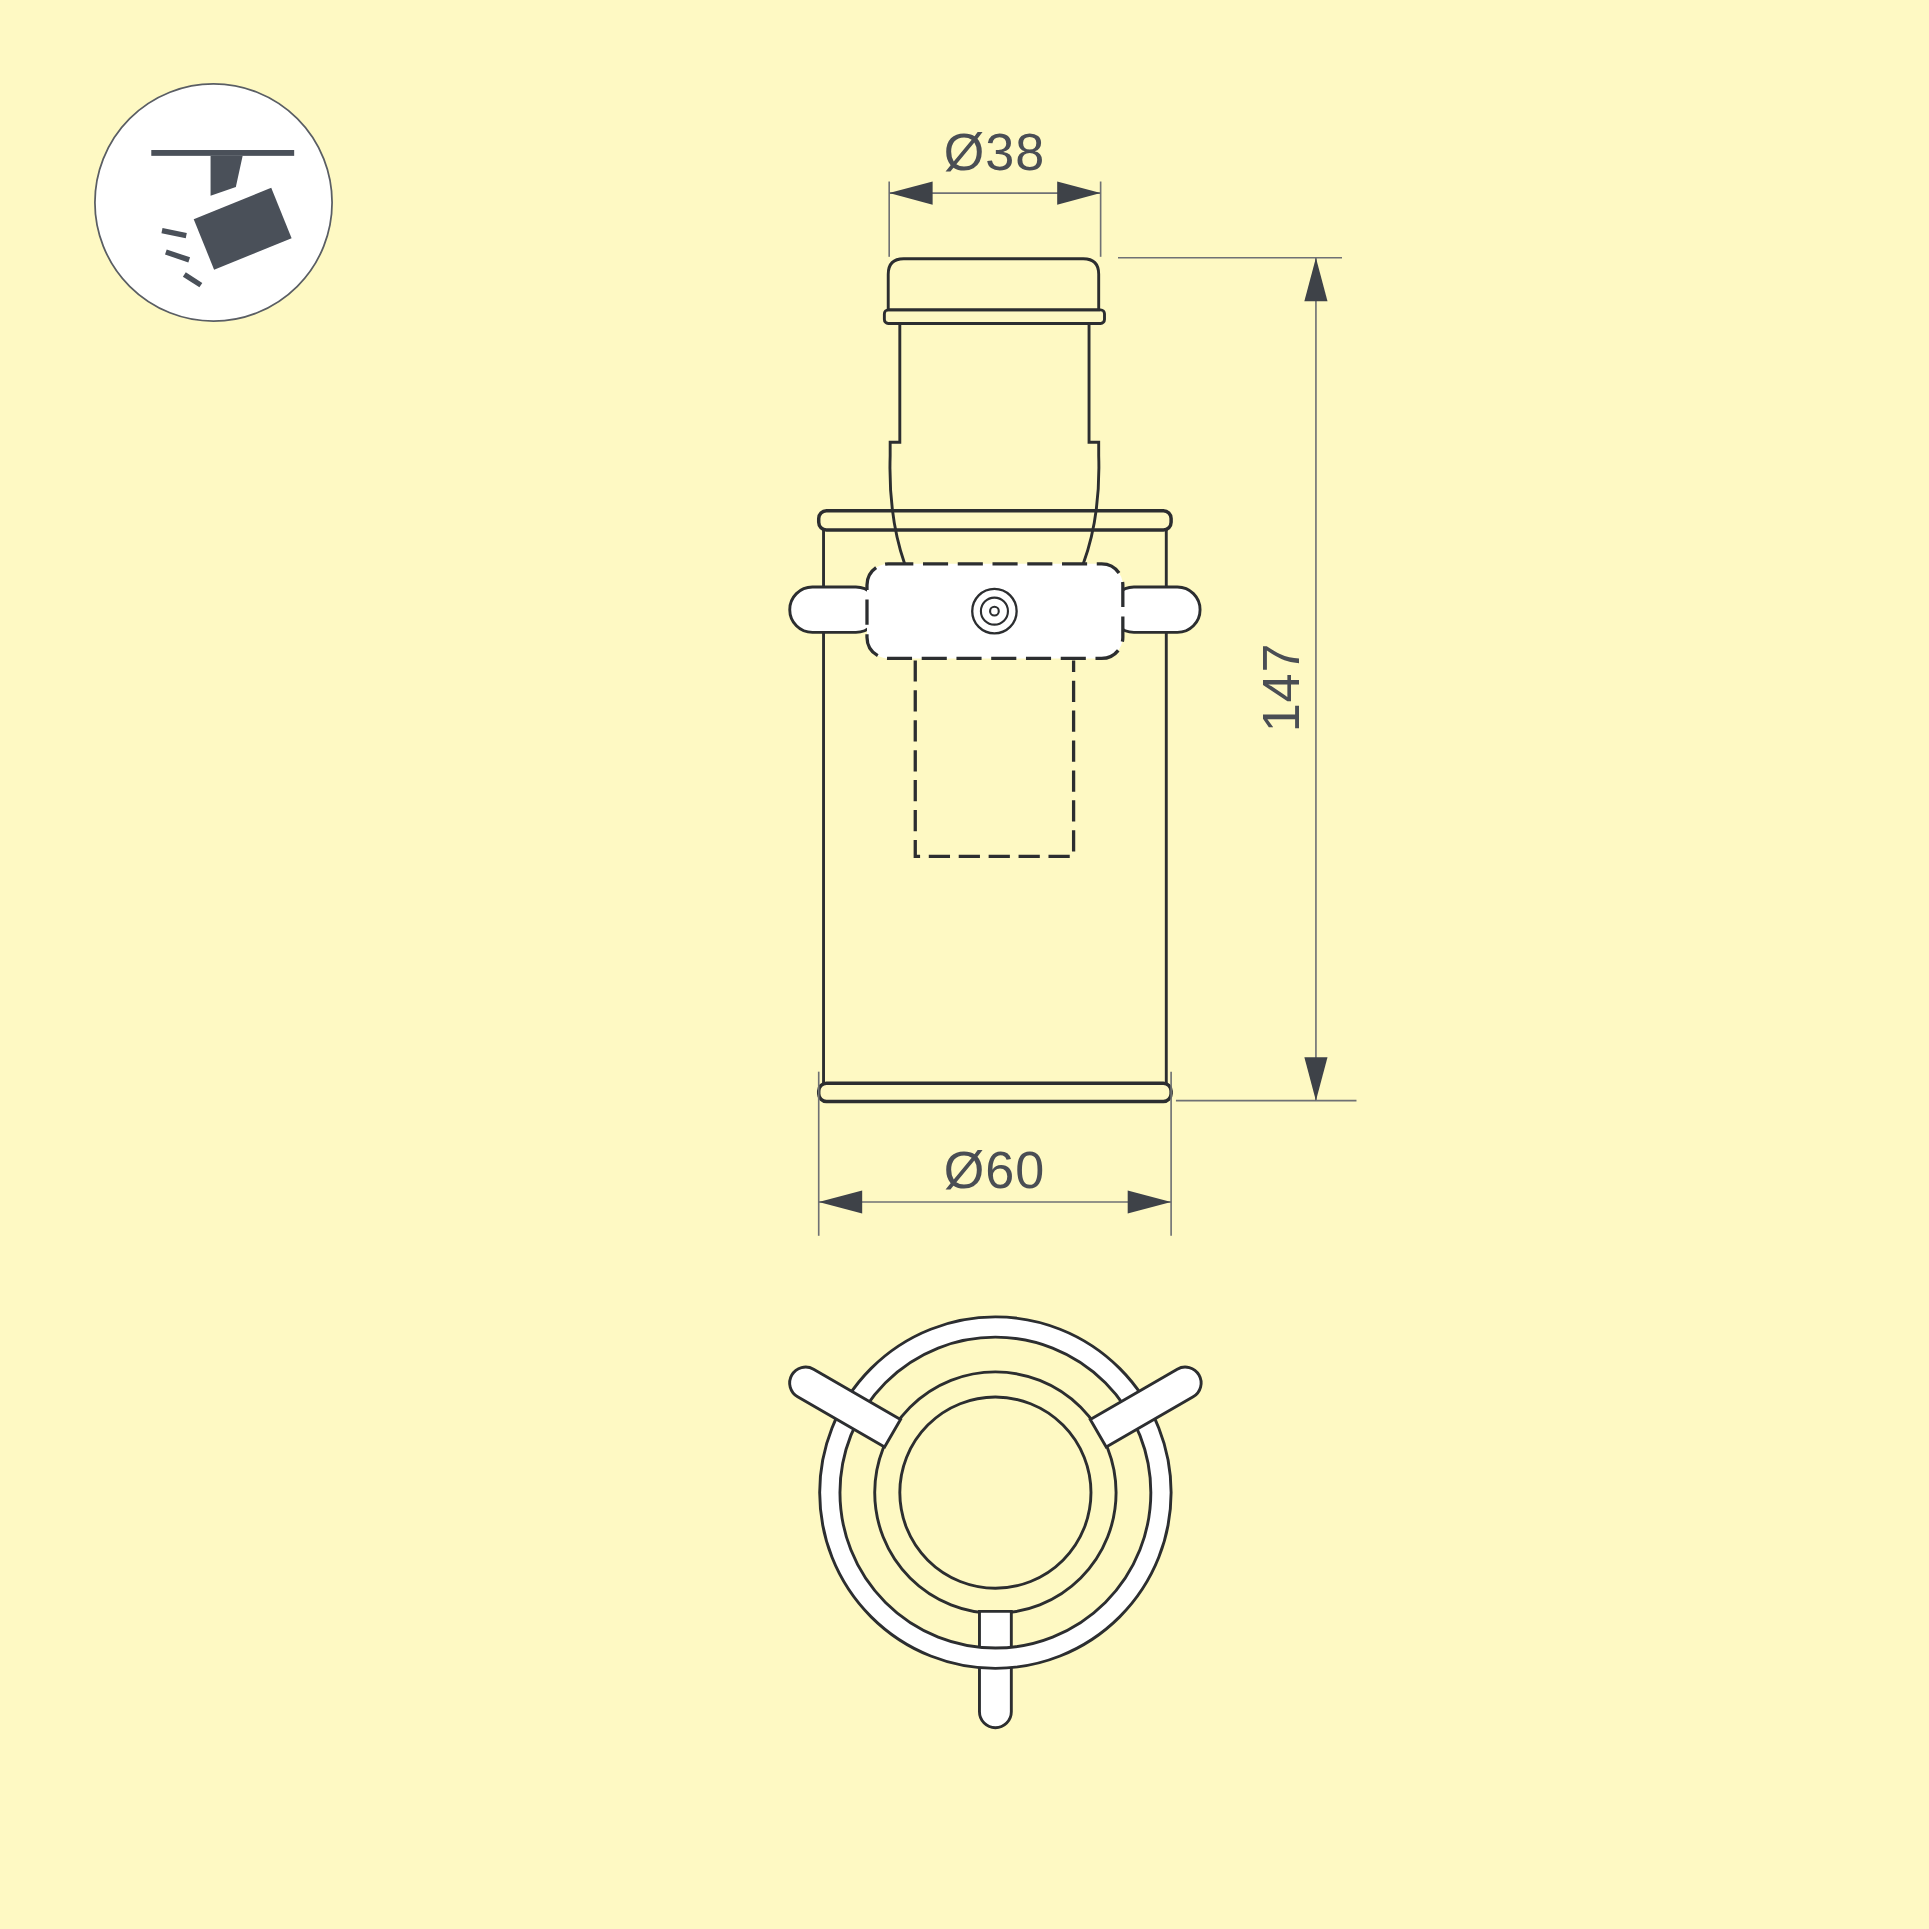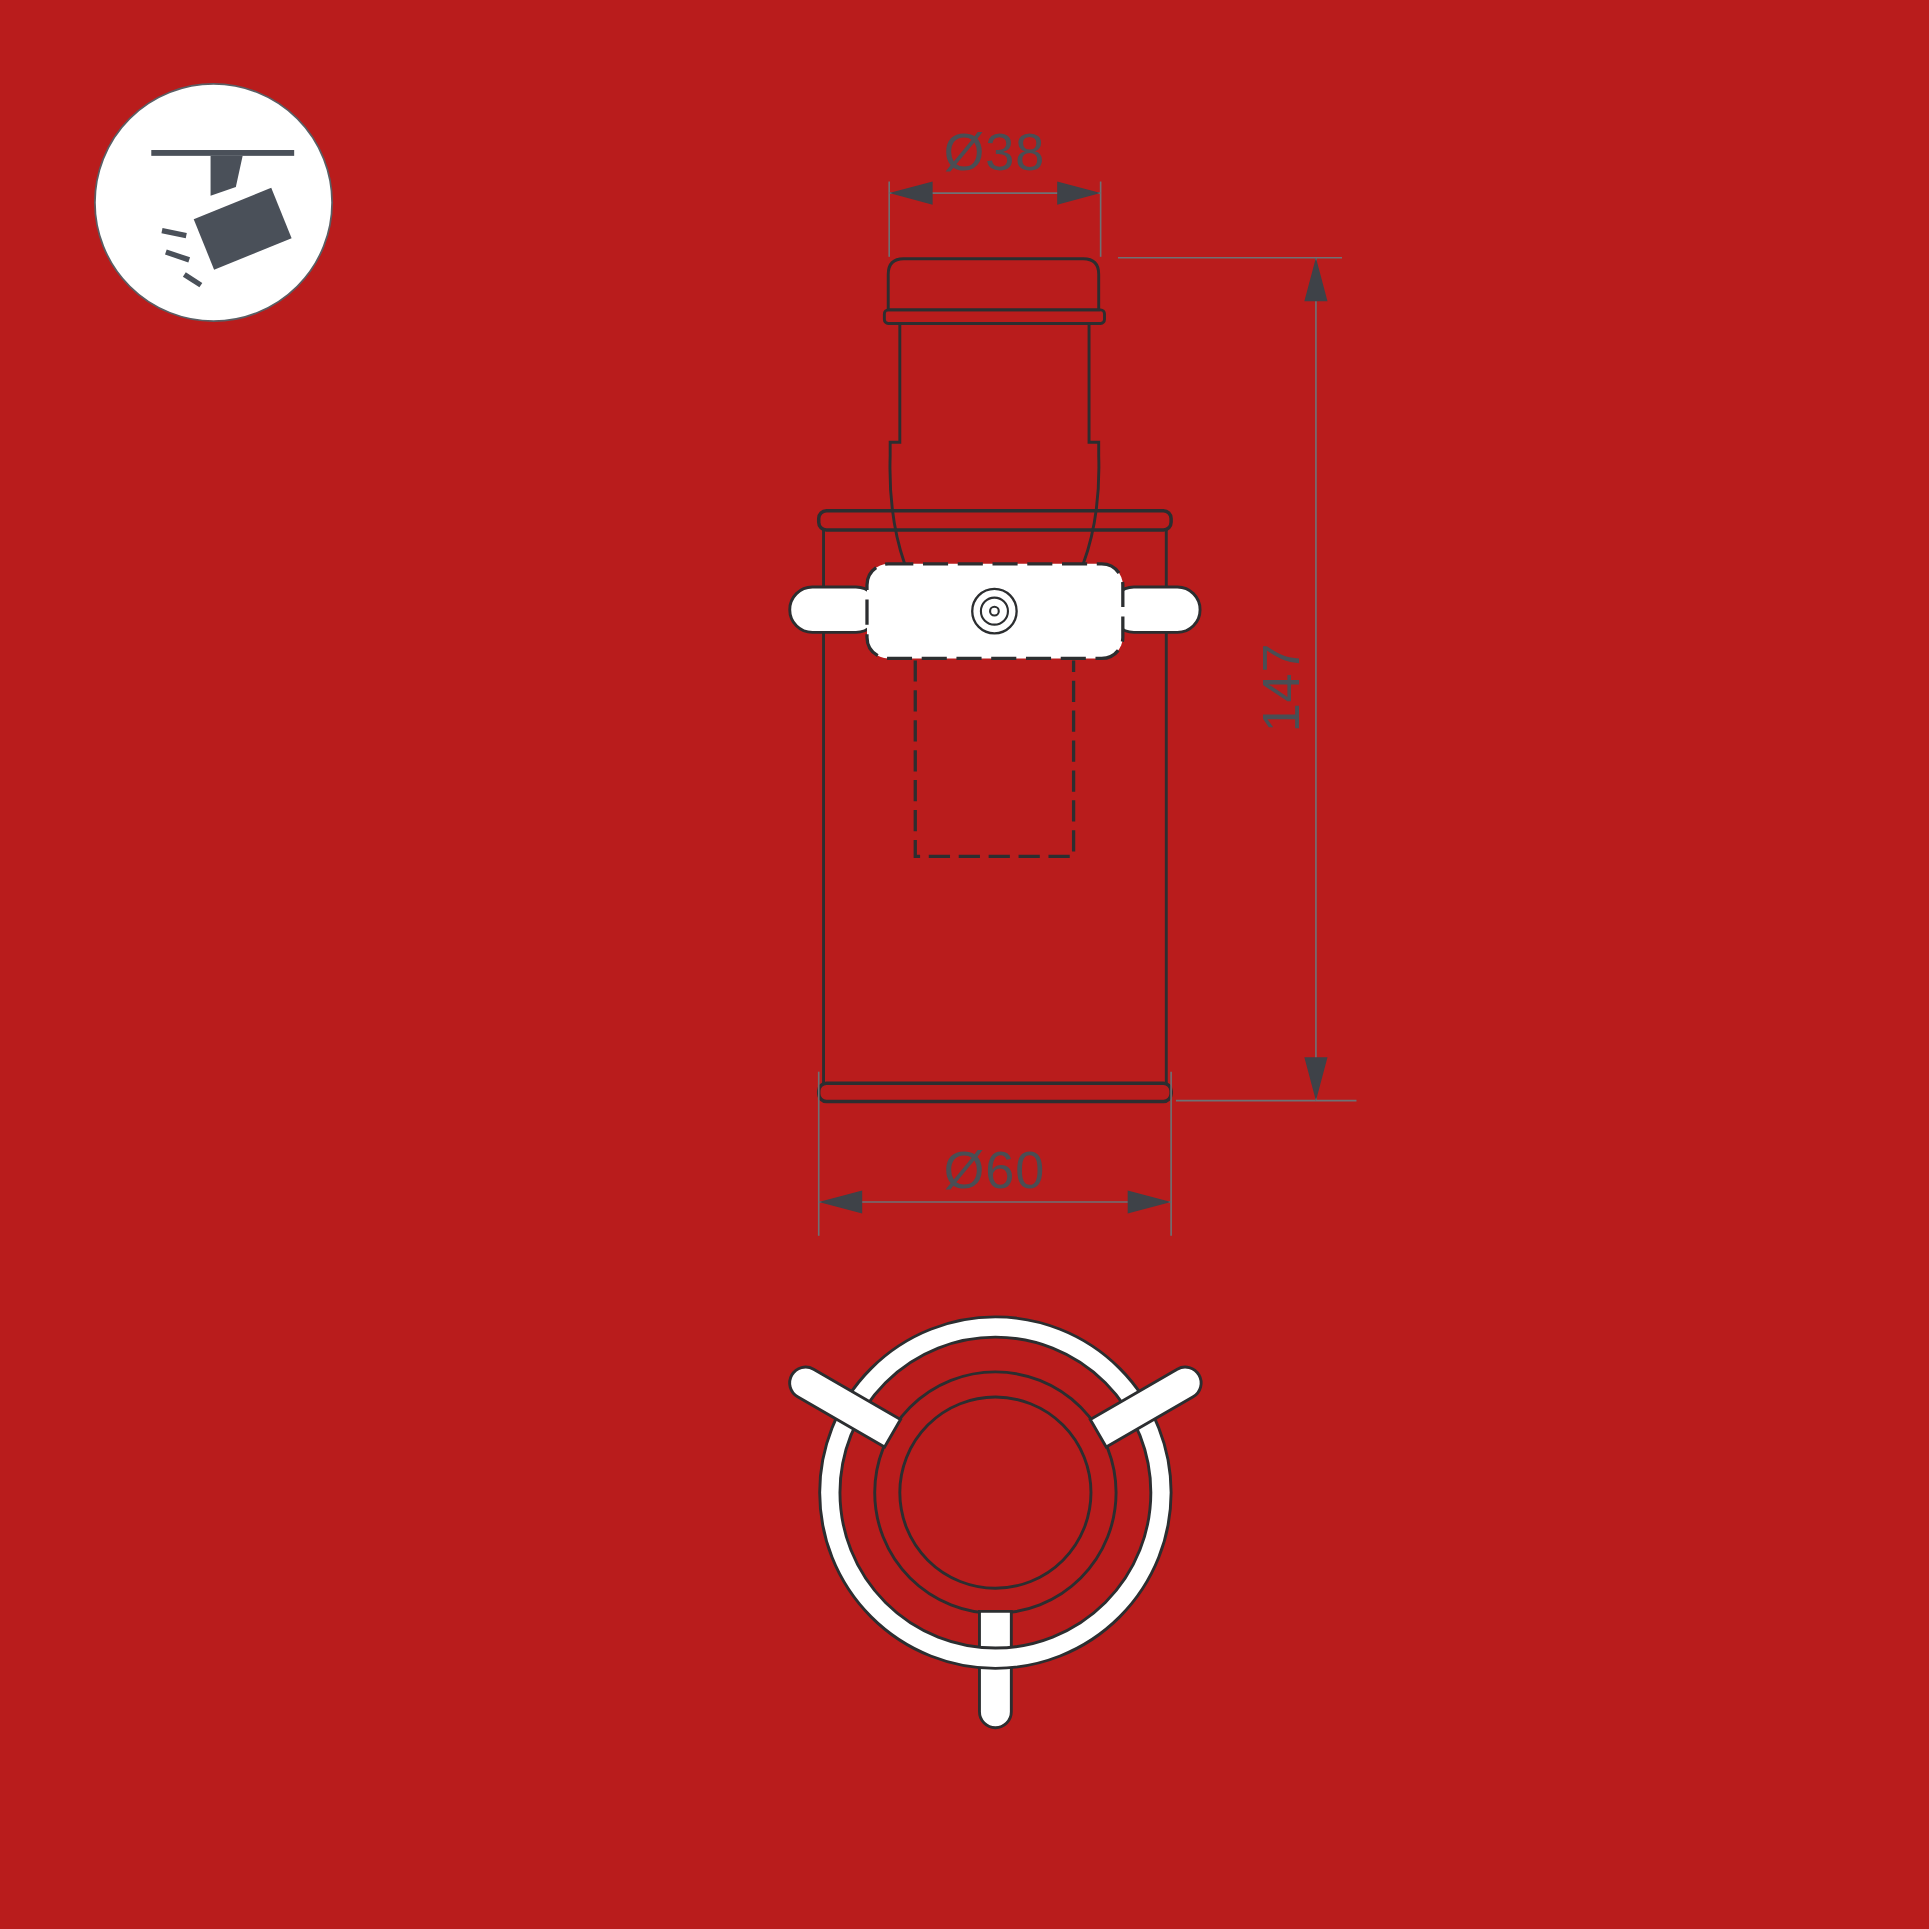--- a/index.html
+++ b/index.html
@@ -4,21 +4,21 @@
 <style>
   html, body {
     margin: 0;
     padding: 0;
     background: #fdfdfd;
   }
   .canvas {
     position: relative;
     width: 1929px;
     height: 1929px;
-    background: #b91c1c;
+    background: #fef9c3;
     overflow: hidden;
     font-family: "Liberation Sans", sans-serif;
   }
   .icon {
     position: absolute;
     left: 92px;
     top: 81px;
     width: 243px;
     height: 243px;
   }

